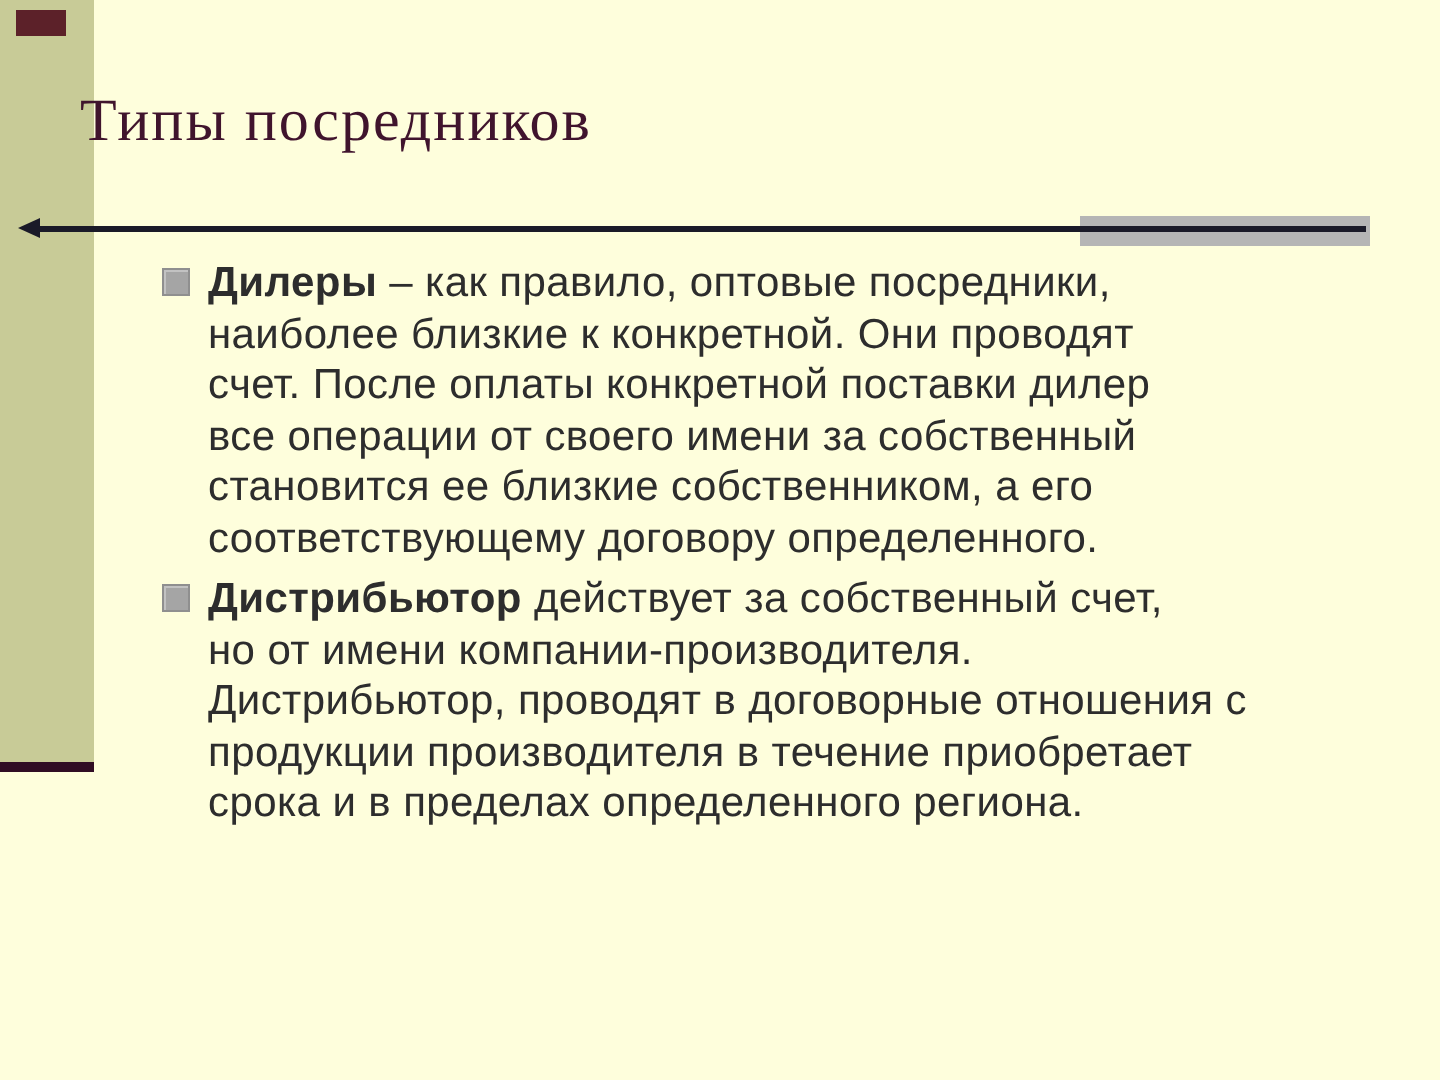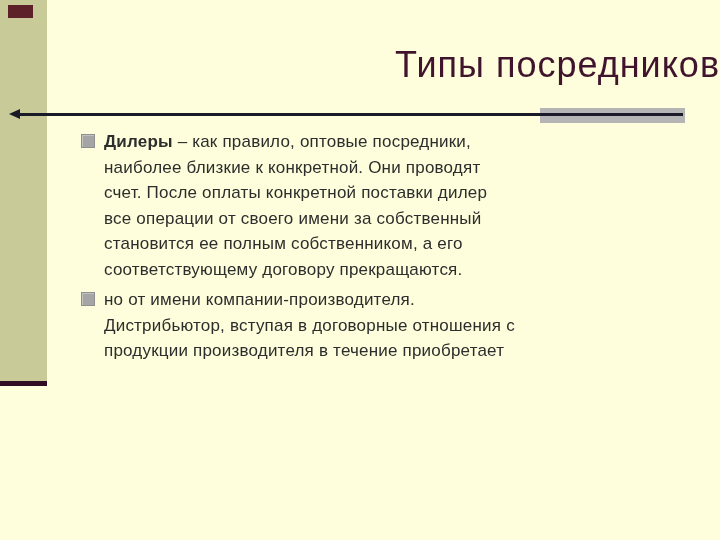--- a/index.html
+++ b/index.html
@@ -36,24 +36,24 @@
     background:var(--sidebar-cap);
   }
   .accent-square{
     position:absolute;left:8px;top:5px;
     width:25px;height:13px;
     background:var(--accent-square);
   }
   .title{
     position:absolute;left:40px;right:0;top:44px;
     margin:0;
-    text-align:right;
-    font-family:Liberation Sans, sans-serif;
+    text-align:left;
+    font-family:Liberation Serif, serif;
     font-weight:normal;
-    font-size:36px;
+    font-size:30px;
     letter-spacing:1px;
     color:var(--title);
     white-space:nowrap;
   }
   .divider-block{
     position:absolute;left:540px;top:108px;
     width:145px;height:15px;
     background:var(--divider-block);
   }
   .divider-line{
@@ -79,21 +79,21 @@
   .bullet-square{
     flex:0 0 auto;
     width:12px;height:12px;
     margin-top:5px;
     margin-right:9px;
     background:var(--bullet);
     border:1px solid #8F8F8F;
     box-shadow:inset 1px 1px 0 #C2C2C2;
   }
   .bullet-text{
-    font-size:17px;
+    font-size:21px;
     line-height:25.5px;
     letter-spacing:0.2px;
     color:var(--body-text);
   }
   .line{white-space:nowrap;}
   .lead{font-weight:bold;}
 </style>
 </head>
 <body>
 
@@ -110,28 +110,30 @@
 
   <div class="content">
 
     <div class="bullet-item">
       <span class="bullet-square"></span>
       <div class="bullet-text">
         <div class="line"><span class="lead">Дилеры</span><span> – как правило, оптовые посредники,</span></div>
         <div class="line">наиболее близкие к конкретной. Они проводят</div>
         <div class="line">счет. После оплаты конкретной поставки дилер</div>
         <div class="line">все операции от своего имени за собственный</div>
-        <div class="line">становится ее полным собственником, а его</div>
-        <div class="line">соответствующему договору прекращаются.</div>
+        <div class="line">становится ее близкие собственником, а его</div>
+        <div class="line">соответствующему договору определенного.</div>
       </div>
     </div>
 
     <div class="bullet-item">
       <span class="bullet-square"></span>
       <div class="bullet-text">
+        <div class="line"><span class="lead">Дистрибьютор</span><span> действует за собственный счет,</span></div>
         <div class="line">но от имени компании-производителя.</div>
-        <div class="line">Дистрибьютор, вступая в договорные отношения с</div>
+        <div class="line">Дистрибьютор, проводят в договорные отношения с</div>
         <div class="line">продукции производителя в течение приобретает</div>
+        <div class="line">срока и в пределах определенного региона.</div>
       </div>
     </div>
 
   </div>
 </div>
 
 </body></html>

